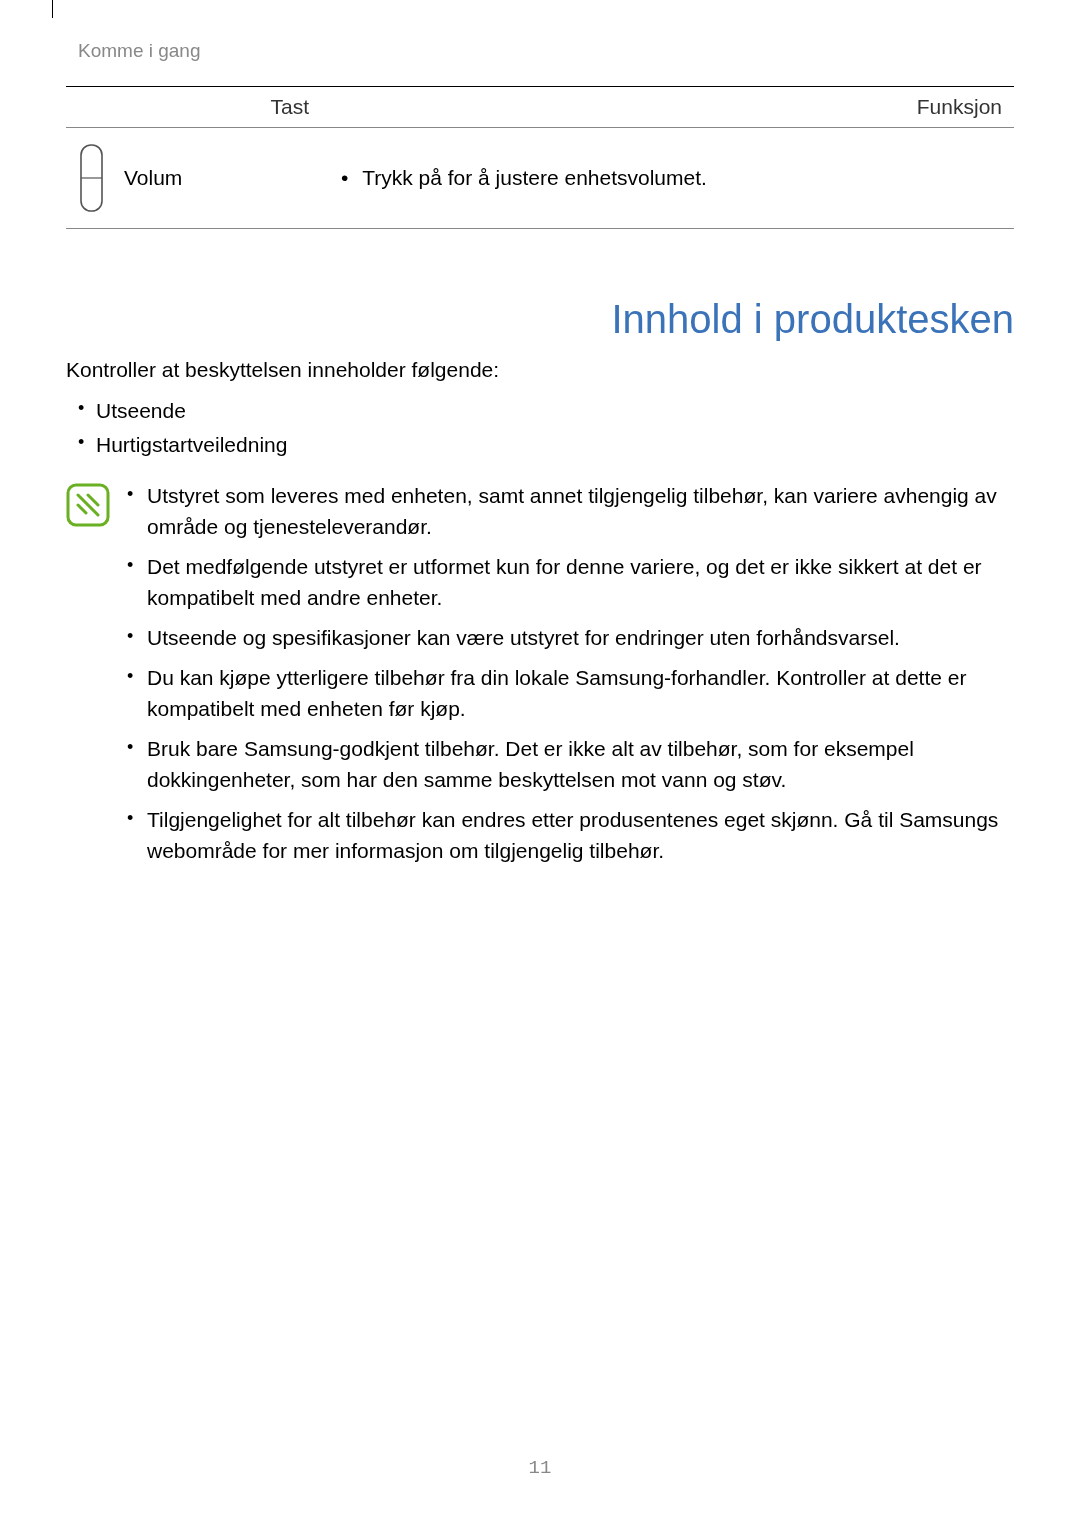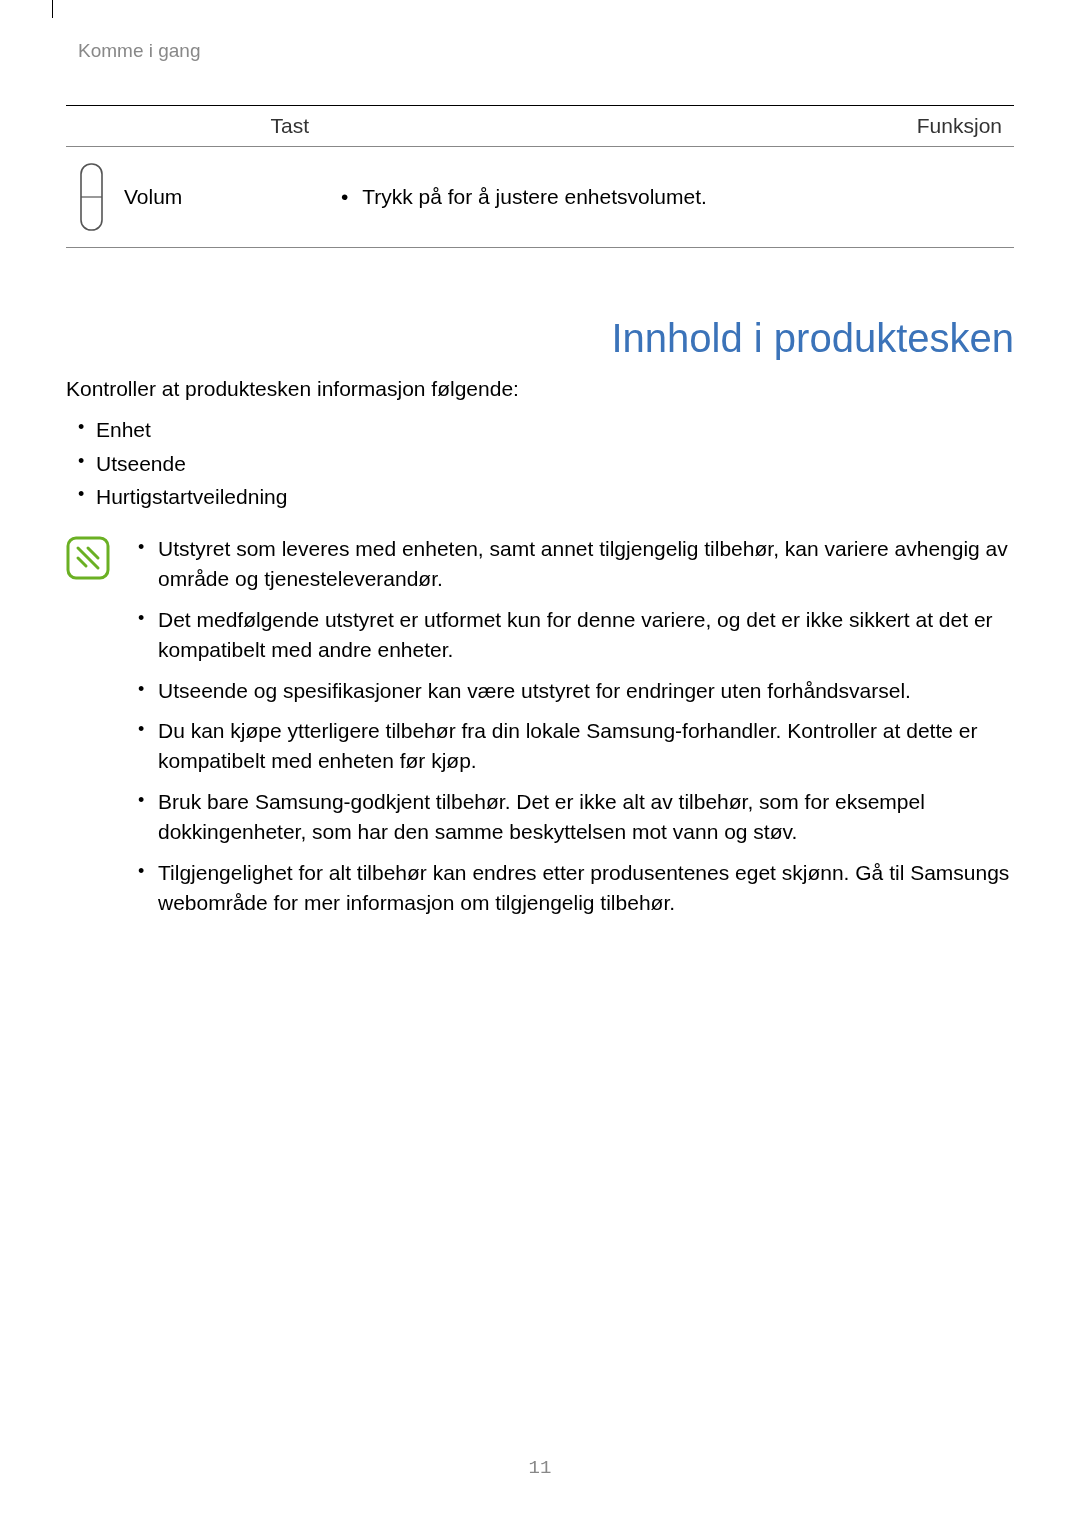--- a/index.html
+++ b/index.html
@@ -18,21 +18,21 @@
       position: absolute;
       top: 0;
       left: 52px;
       width: 1px;
       height: 18px;
       background: #000;
     }
     .header-section {
       color: #888;
       font-size: 19px;
-      margin-bottom: 43px;
+      margin-bottom: 24px;
       padding-left: 12px;
     }
     .key-table {
       width: 100%;
       border-collapse: collapse;
       margin-bottom: 68px;
     }
     .key-table th {
       text-align: right;
       font-weight: normal;
@@ -90,21 +90,21 @@
     }
     .simple-list li::before {
       content: "•";
       position: absolute;
       left: -18px;
       font-size: 18px;
     }
     .note-block {
       display: flex;
       align-items: flex-start;
-      gap: 26px;
+      gap: 15px;
     }
     .note-icon {
       width: 44px;
       height: 44px;
       flex-shrink: 0;
       margin-top: 2px;
     }
     .note-list {
       list-style: none;
       padding-left: 22px;
@@ -161,24 +161,23 @@
         <td>
           <ul class="func-list">
             <li>Trykk på for å justere enhetsvolumet.</li>
           </ul>
         </td>
       </tr>
     </tbody>
   </table>
 
   <h1 class="section-title">Innhold i produktesken</h1>
-  <p class="intro-text">Kontroller at produktesken informasjon følgende:</p>
+  <p class="intro-text">Kontroller at beskyttelsen inneholder følgende:</p>
 
   <ul class="simple-list">
-    <li>Enhet</li>
     <li>Utseende</li>
     <li>Hurtigstartveiledning</li>
   </ul>
 
   <div class="note-block">
     <svg class="note-icon" viewBox="0 0 44 44">
       <rect x="2" y="2" width="40" height="40" rx="8" ry="8" fill="none" stroke="#6ab023" stroke-width="3"></rect>
       <path d="M 12 12 L 32 32 M 12 22 L 20 30 M 22 12 L 32 22" stroke="#6ab023" stroke-width="3" stroke-linecap="round" fill="none"></path>
     </svg>
     <ul class="note-list">

